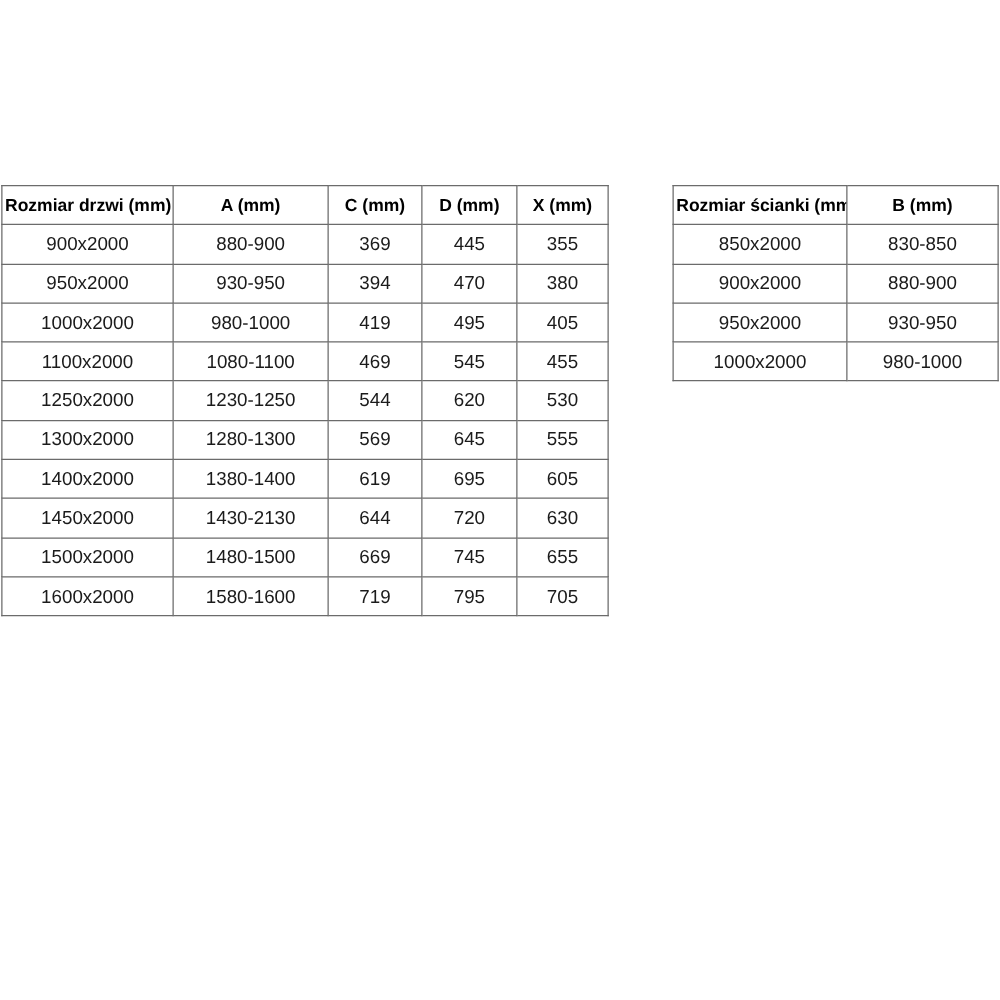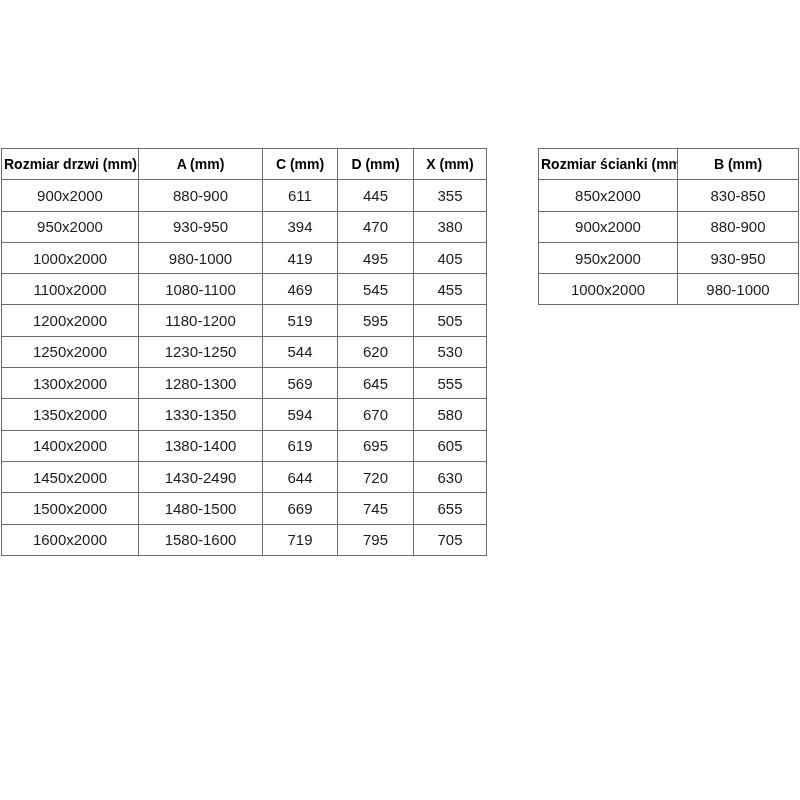--- a/index.html
+++ b/index.html
@@ -73,21 +73,21 @@
           <th>A (mm)</th>
           <th>C (mm)</th>
           <th>D (mm)</th>
           <th>X (mm)</th>
         </tr>
     </thead>
     <tbody>
         <tr>
           <td>900x2000</td>
           <td>880-900</td>
-          <td>611</td>
+          <td>369</td>
           <td>445</td>
           <td>355</td>
         </tr>
         <tr>
           <td>950x2000</td>
           <td>930-950</td>
           <td>394</td>
           <td>470</td>
           <td>380</td>
         </tr>
@@ -99,57 +99,43 @@
           <td>405</td>
         </tr>
         <tr>
           <td>1100x2000</td>
           <td>1080-1100</td>
           <td>469</td>
           <td>545</td>
           <td>455</td>
         </tr>
         <tr>
-          <td>1200x2000</td>
-          <td>1180-1200</td>
-          <td>519</td>
-          <td>595</td>
-          <td>505</td>
-        </tr>
-        <tr>
           <td>1250x2000</td>
           <td>1230-1250</td>
           <td>544</td>
           <td>620</td>
           <td>530</td>
         </tr>
         <tr>
           <td>1300x2000</td>
           <td>1280-1300</td>
           <td>569</td>
           <td>645</td>
           <td>555</td>
         </tr>
         <tr>
-          <td>1350x2000</td>
-          <td>1330-1350</td>
-          <td>594</td>
-          <td>670</td>
-          <td>580</td>
-        </tr>
-        <tr>
           <td>1400x2000</td>
           <td>1380-1400</td>
           <td>619</td>
           <td>695</td>
           <td>605</td>
         </tr>
         <tr>
           <td>1450x2000</td>
-          <td>1430-2490</td>
+          <td>1430-2130</td>
           <td>644</td>
           <td>720</td>
           <td>630</td>
         </tr>
         <tr>
           <td>1500x2000</td>
           <td>1480-1500</td>
           <td>669</td>
           <td>745</td>
           <td>655</td>

